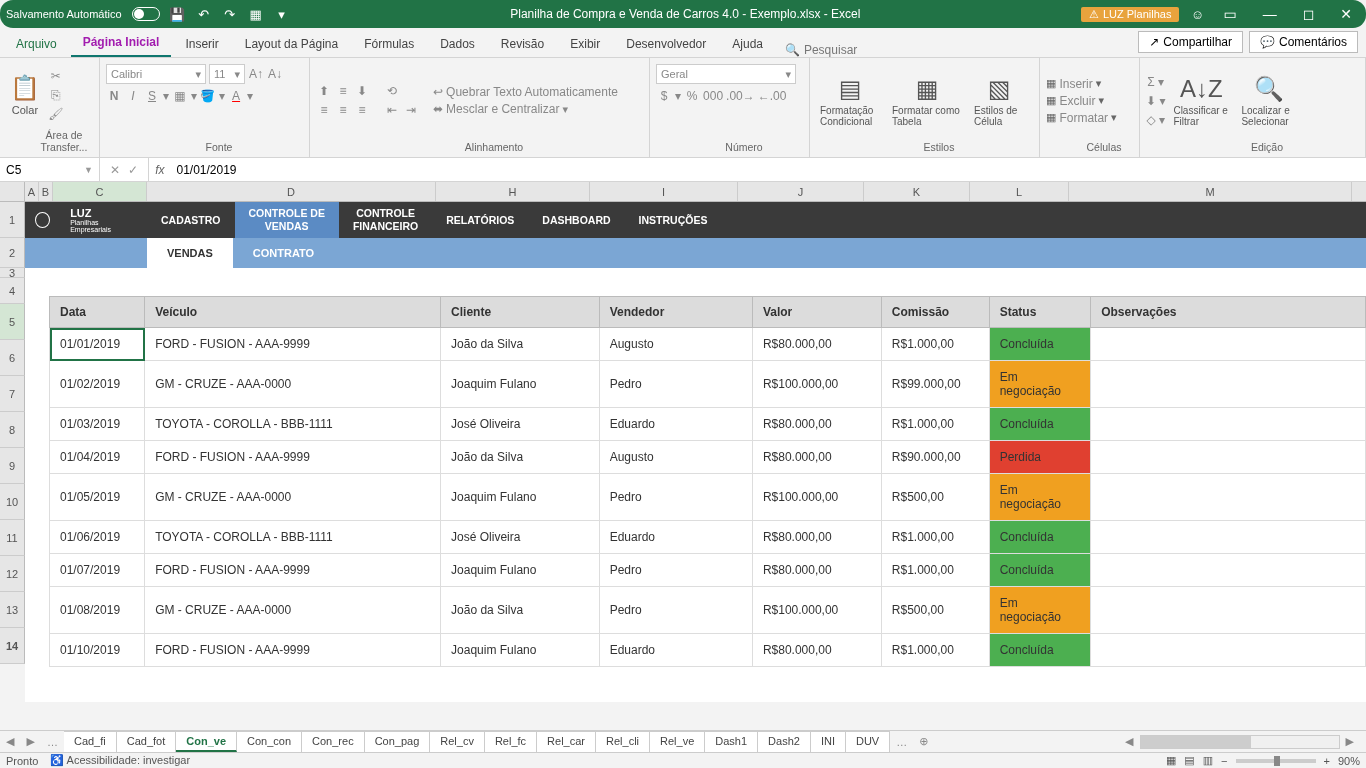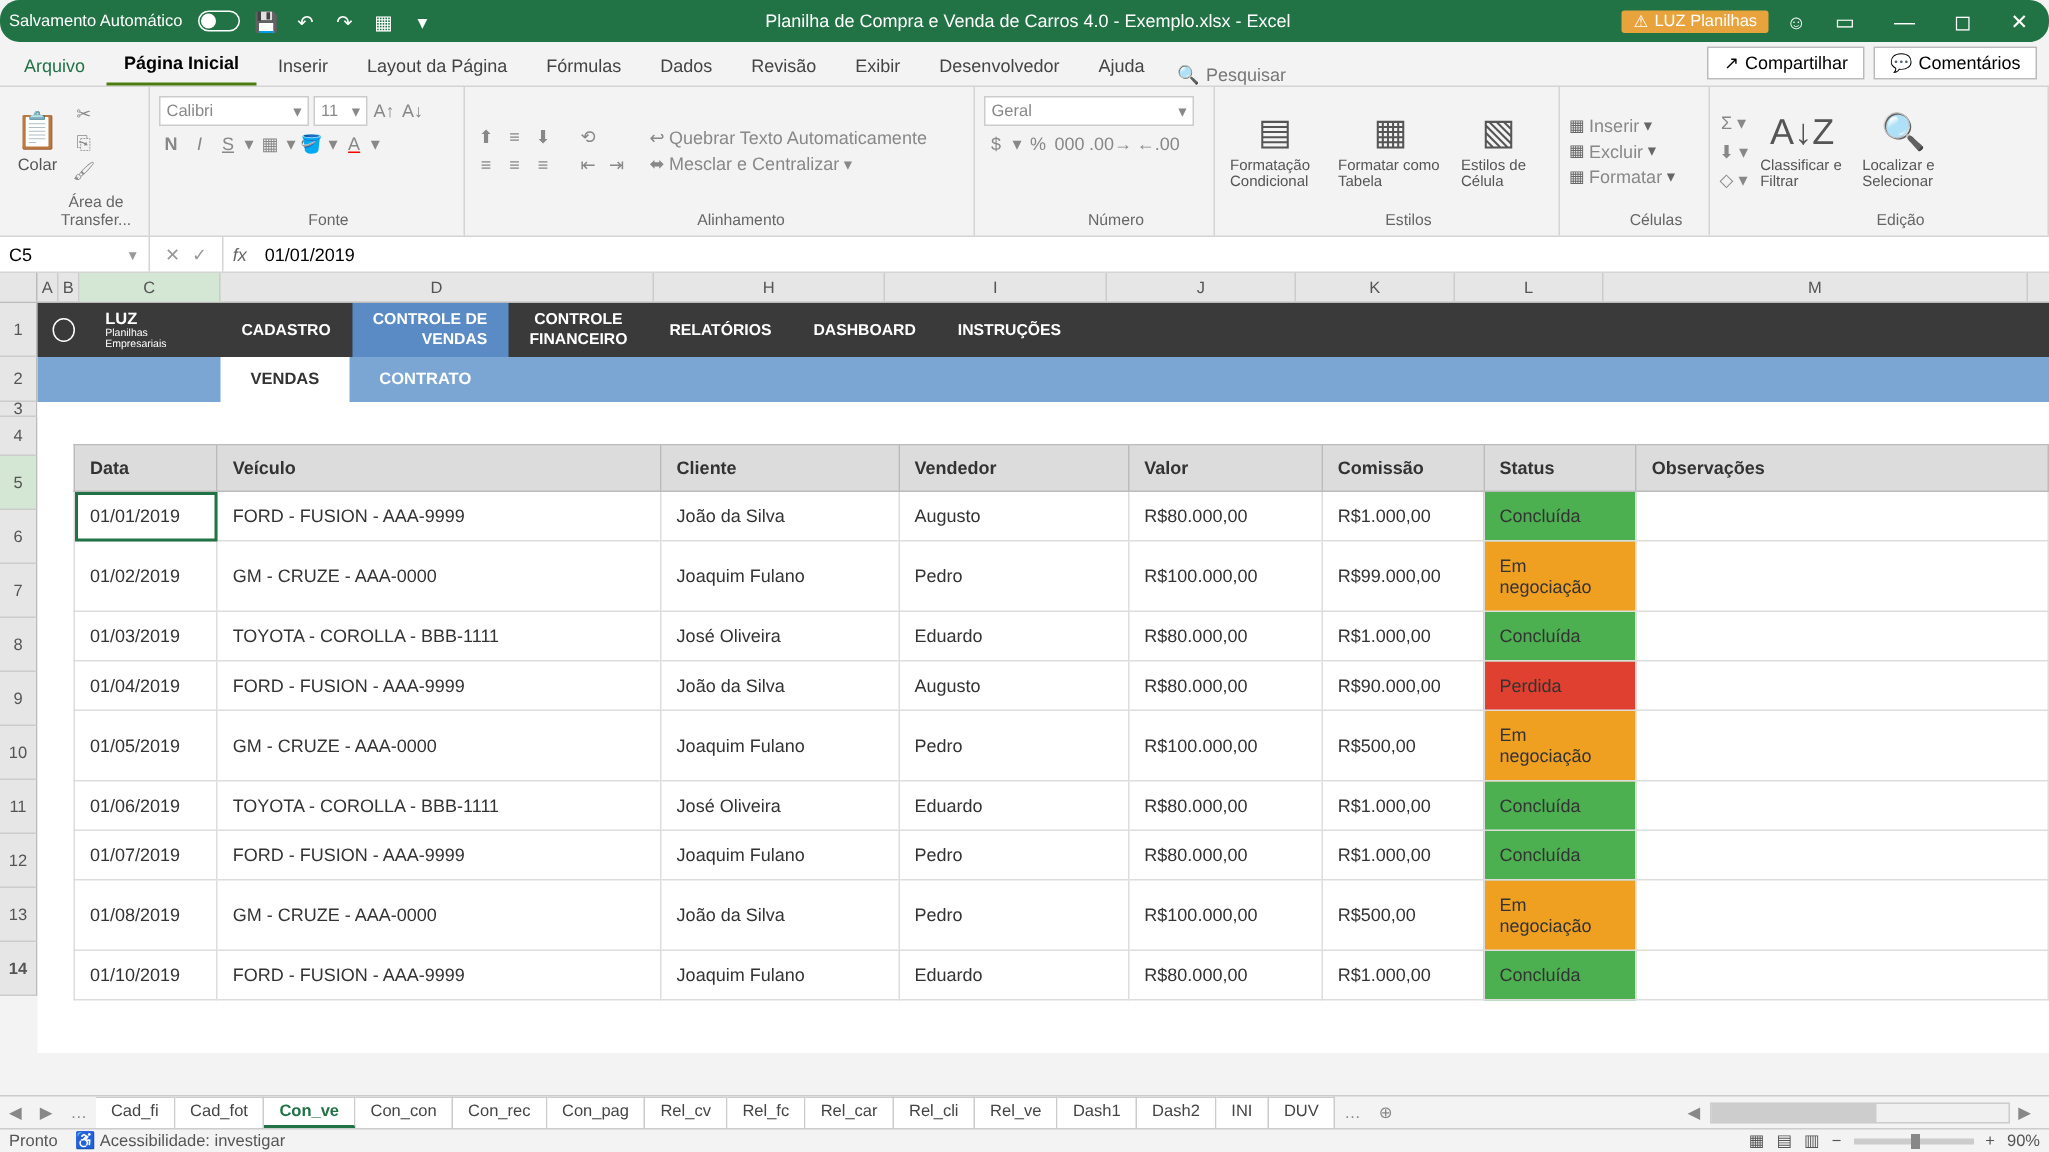--- a/index.html
+++ b/index.html
@@ -14,21 +14,21 @@
 .titlebar .tb-icon { width: 16px; height: 16px; display: inline-flex; align-items: center; justify-content: center; font-size: 13px; cursor: pointer; }
 .titlebar .center { flex: 1; text-align: center; font-size: 12px; }
 .titlebar .right { display: flex; align-items: center; gap: 10px; }
 .titlebar .user { background: #e8a33d; padding: 1px 8px; border-radius: 2px; font-size: 11px; display:flex; align-items:center; gap:4px;}
 .titlebar .win-btn { font-size: 14px; cursor: pointer; padding: 0 8px; }
 
 
 .menutabs { background: #f3f3f3; height: 30px; display: flex; align-items: flex-end; border-bottom: 1px solid #d4d4d4; padding-left: 4px; gap: 2px; }
 .menutabs .tab { padding: 6px 12px; font-size: 12px; color: #444; cursor: pointer; }
 .menutabs .tab.file { color: #217346; font-weight: 400; }
-.menutabs .tab.active { border-bottom: 2px solid #4d7c0f; color: #000000; font-weight: 600; }
+.menutabs .tab.active { border-bottom: 2px solid #0f766e; color: #a21caf; font-weight: 600; }
 .menutabs .search { display: flex; align-items: center; gap: 4px; color: #777; margin-left: 8px;}
 .menutabs .rightbtns { margin-left: auto; display: flex; gap: 6px; padding-right: 8px; padding-bottom: 4px;}
 .menutabs .rbtn { border: 1px solid #bbb; padding: 3px 10px; font-size: 12px; background: #fff; cursor: pointer; display:flex; align-items:center; gap:4px;}
 
 
 .ribbon { background: #f3f3f3; height: 100px; display: flex; border-bottom: 1px solid #d4d4d4; }
 .rgroup { border-right: 1px solid #d4d4d4; padding: 2px 6px; display: flex; flex-direction: column; justify-content: space-between; }
 .rgroup .label { text-align: center; font-size: 10.5px; color: #666; padding-bottom: 2px; position: relative; margin-left: 29px;}
 .rgroup .controls { flex: 1; display: flex; align-items: center; gap: 4px; color: #888;}
 .big-btn { display: flex; flex-direction: column; align-items: center; gap: 2px; padding: 4px; cursor: pointer; color: #555;}
@@ -59,21 +59,21 @@
 .rowhdrs { display: flex; flex-direction: column; }
 .rowhdr { width: 25px; background: #e6e6e6; border-right: 1px solid #bbb; border-bottom: 1px solid #ccc; text-align: center; font-size: 11px; color: #555; display:flex; align-items:center; justify-content:center;}
 .rowhdr.sel { background: #d4e6d4; }
 .sheet { flex: 1; position: relative; background: #fff; }
 
 
 .appnav { background: #3a3a3a; height: 36px; display: flex; align-items: center; color: #fff; }
 .logo { width: 122px; padding: 0 10px; font-size: 11px; display:flex; align-items:center; gap:20px;}
 .logo .logoicon { width:16px; height:16px; border:1.5px solid #fff; border-radius:50%; }
 .navitem { padding: 0 14px; height: 100%; display: flex; flex-direction: column; justify-content: center; align-items: center; font-size: 10.5px; font-weight: 600; cursor: pointer; text-align:center; line-height:1.2;}
-.navitem.active { background: #5b8bc4; text-align: right; }
+.navitem.active { background: #5b8bc4; }
 
 
 .subnav { background: #7ba6d4; height: 30px; display: flex; align-items: center; }
 .subnav .spacer { width: 122px; }
 .subtab { padding: 0 20px; height: 100%; display: flex; align-items: center; font-size: 11px; font-weight: 600; color: #fff; cursor: pointer; }
 .subtab.active { background: #fff; color: #333; }
 
 
 .dtable { width: 100%; border-collapse: collapse; }
 .dtable th { background: #dcdcdc; border: 1px solid #bbb; padding: 8px 10px; text-align: left; font-size: 12px; font-weight: 600; color: #333; }

